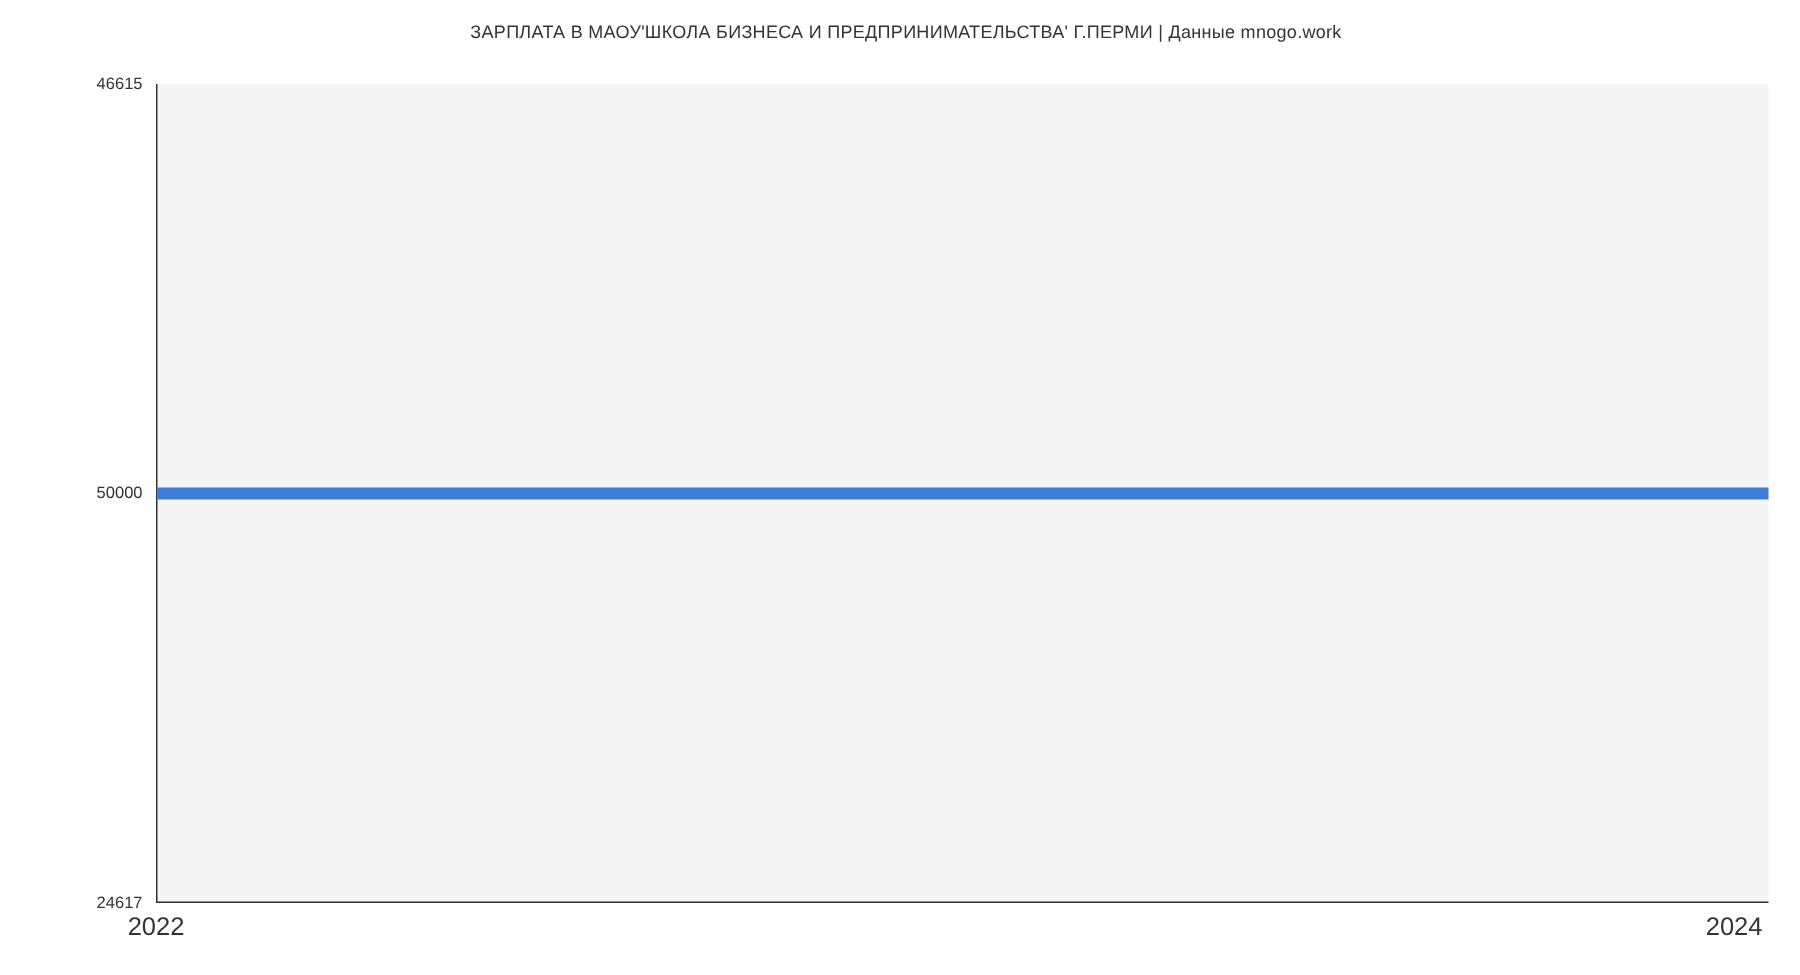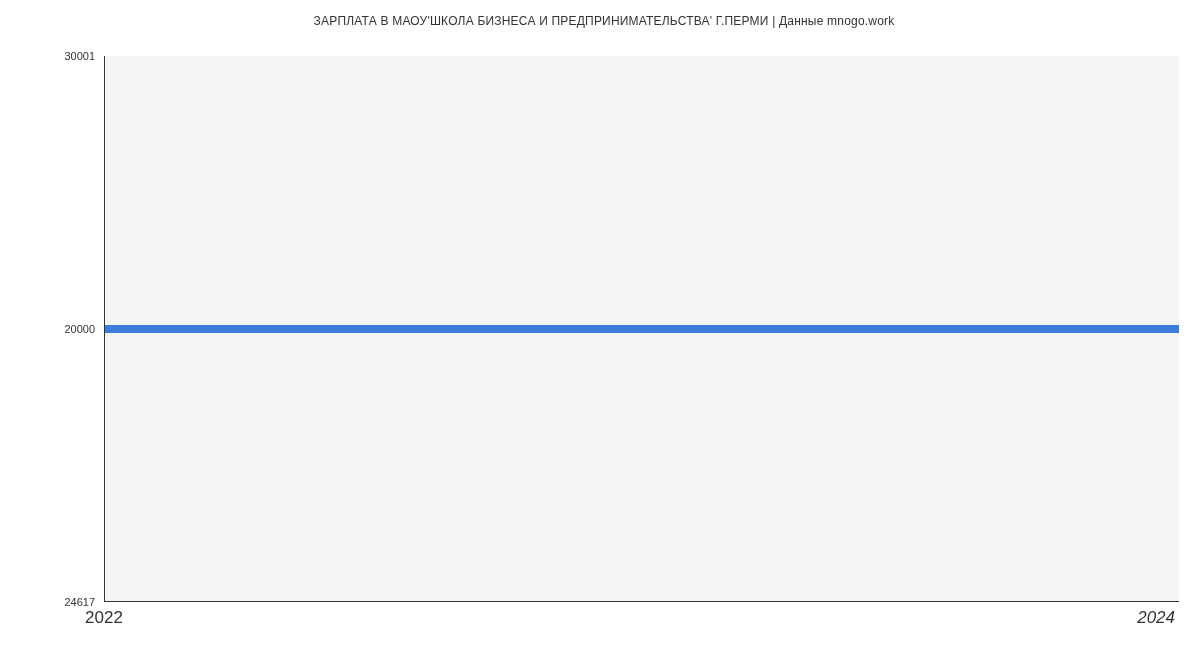--- a/index.html
+++ b/index.html
@@ -67,19 +67,19 @@
 </head>
 <body>
 
 <div class="chart-container">
   <div class="chart-title">ЗАРПЛАТА В МАОУ'ШКОЛА БИЗНЕСА И ПРЕДПРИНИМАТЕЛЬСТВА' Г.ПЕРМИ | Данные mnogo.work</div>
 
   <div class="plot-area">
     <div class="data-line" style="top: 50%; transform: translateY(-50%);"></div>
   </div>
 
-  <div class="y-tick-label" style="top: 52px;">30001</div>
-  <div class="y-tick-label" style="top: 325px;">20000</div>
+  <div class="y-tick-label" style="top: 52px;">46615</div>
+  <div class="y-tick-label" style="top: 325px;">50000</div>
   <div class="y-tick-label" style="top: 598px;">24617</div>
 
   <div class="x-tick-label" style="left: 100px;">2022</div>
-  <div class="x-tick-label" style="left: 1175px; transform: translateX(-100%); font-style: italic;">2024</div>
+  <div class="x-tick-label" style="left: 1175px; transform: translateX(-100%);">2024</div>
 </div>
 
 </body></html>

